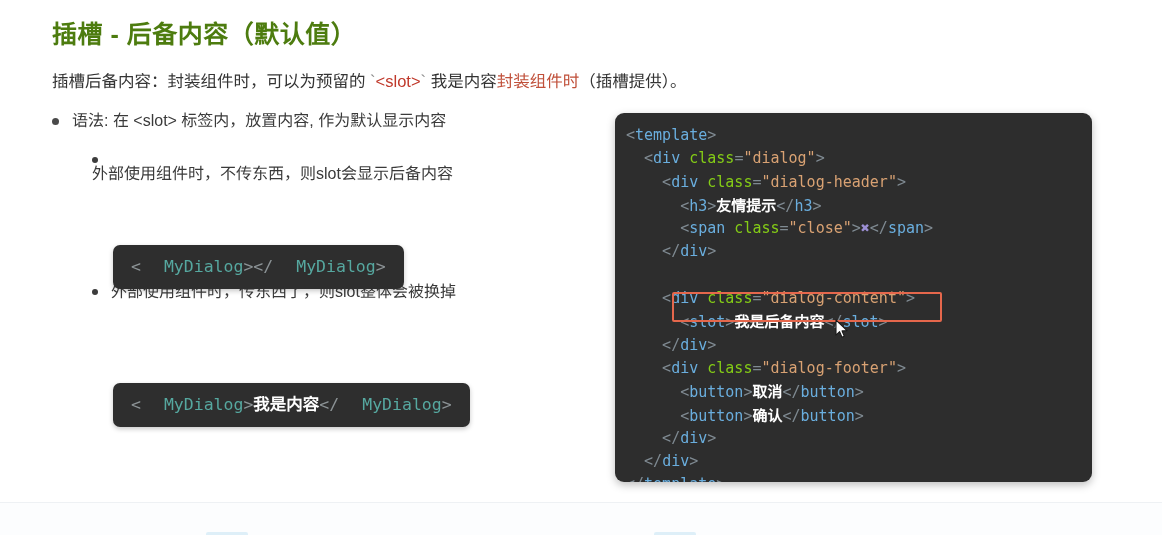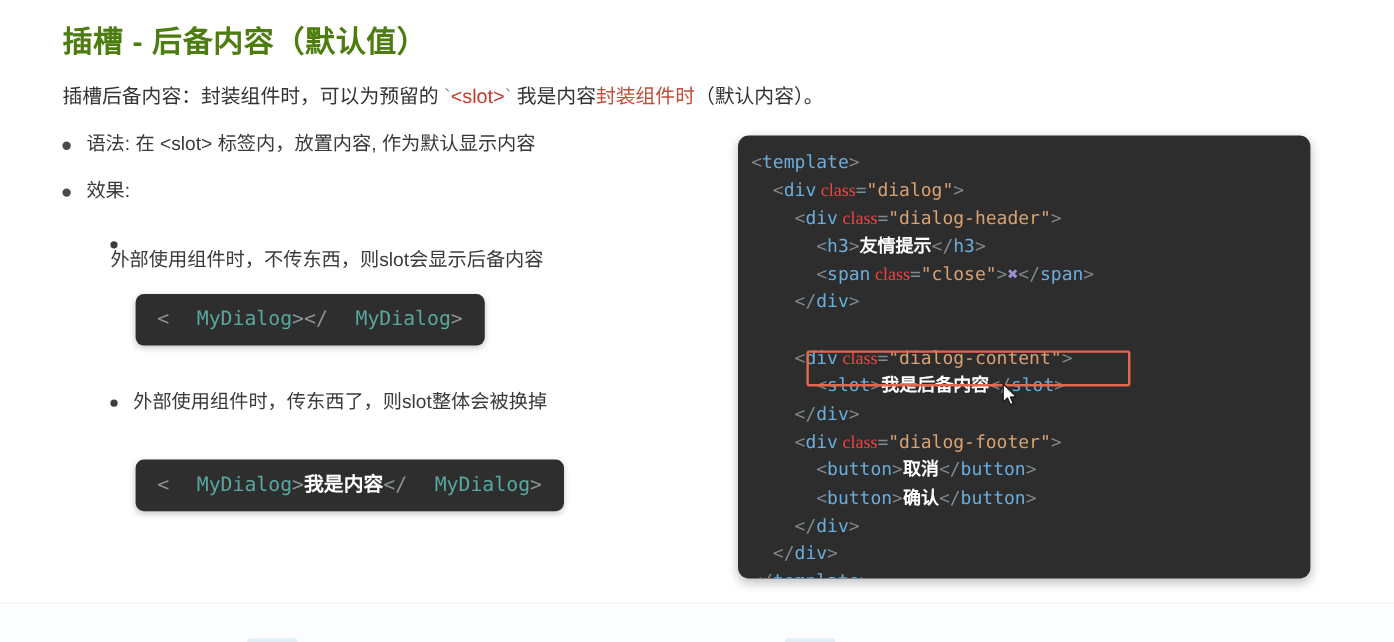--- a/index.html
+++ b/index.html
@@ -120,21 +120,21 @@
     left: 11px;
     top: 11px;
     font-family: "DejaVu Sans Mono", "Liberation Mono", monospace;
     font-size: 15px;
     line-height: 23.3px;
     white-space: pre;
   }
   .code-body .ln { display: block; height: 23.3px; }
   .p   { color: #7f8a92; }   
   .t   { color: #6aaede; }   
-  .a   { color: #ef4444; font-family: Liberation Serif, serif; }   
+  .a   { color: #84cc16; }   
   .v   { color: #d9a273; }   
   .txt { color: #ffffff; font-family: "Liberation Sans","DejaVu Sans",sans-serif; font-weight: bold; }
   .x   { color: #9c8fd4; font-weight: bold; }
 
   
   .highlight-box {
     position: absolute;
     left: 672px;
     top: 292px;
     width: 266px;
@@ -188,34 +188,30 @@
   #nub-b { left: 654px; }
 </style>
 </head>
 <body>
 
 <div class="slide">
 
   <div class="page-title">插槽 - 后备内容（默认值）</div>
 
   <div class="intro">
-    <span>插槽后备内容：封装组件时，可以为预留的 </span><span class="tick">`</span><span class="slot-code">&lt;slot&gt;</span><span class="tick">`</span><span> 我是内容</span><span class="accent">封装组件时</span><span>（默认内容）。</span>
+    <span>插槽后备内容：封装组件时，可以为预留的 </span><span class="tick">`</span><span class="slot-code">&lt;slot&gt;</span><span class="tick">`</span><span> 我是内容</span><span class="accent">封装组件时</span><span>（插槽提供）。</span>
   </div>
 
   <div class="bullets">
 
     <div class="bullet-row lvl1">
       <span class="dot"></span>
       <span class="bullet-text">语法: 在 &lt;slot&gt; 标签内，放置内容, 作为默认显示内容</span>
     </div>
 
-    <div class="bullet-row lvl1" style="margin-bottom:22px;">
-      <span class="dot"></span>
-      <span class="bullet-text">效果:</span>
-    </div>
 
     <div class="bullet-row lvl2" style="margin-bottom:96px;flex-direction:column;">
       <span class="dot small"></span>
       <span class="bullet-text">外部使用组件时，不传东西，则slot会显示后备内容</span>
     </div>
 
     <div class="bullet-row lvl2">
       <span class="dot small"></span>
       <span class="bullet-text">外部使用组件时，传东西了，则slot整体会被换掉</span>
     </div>

